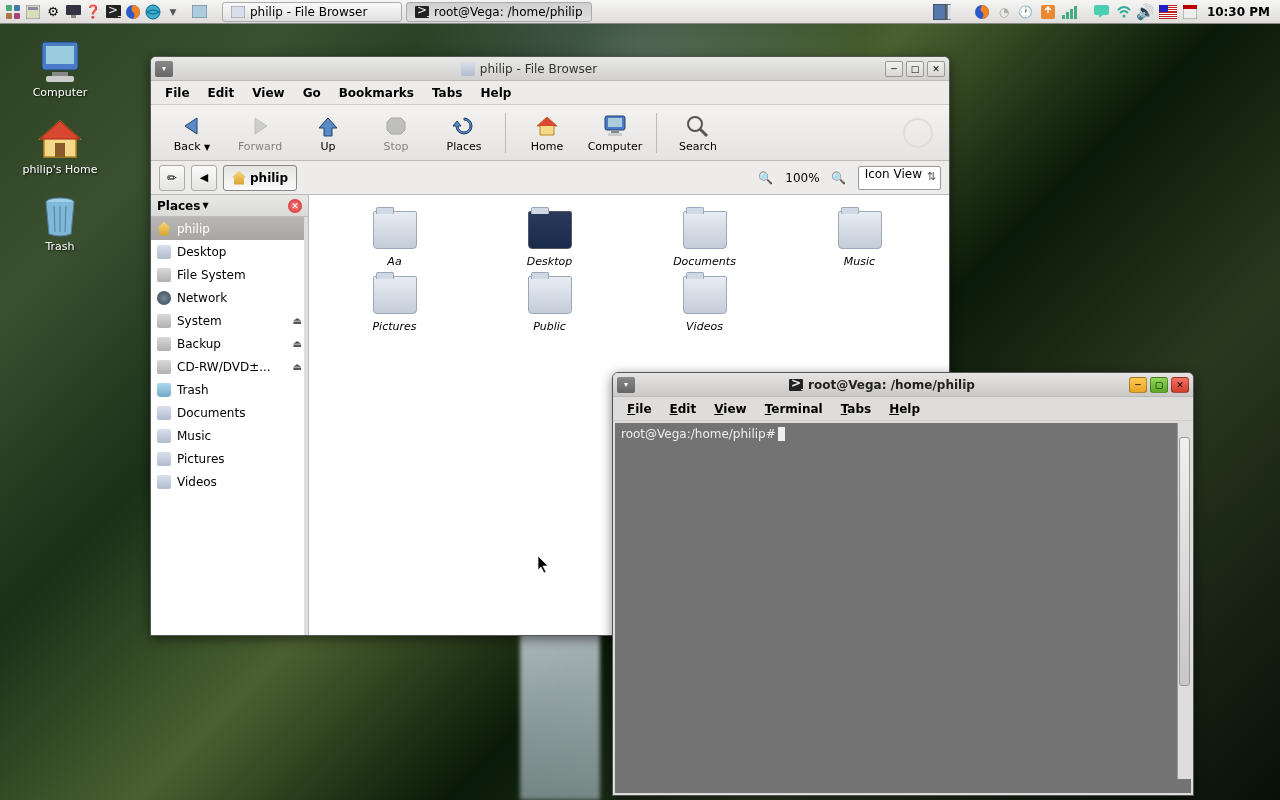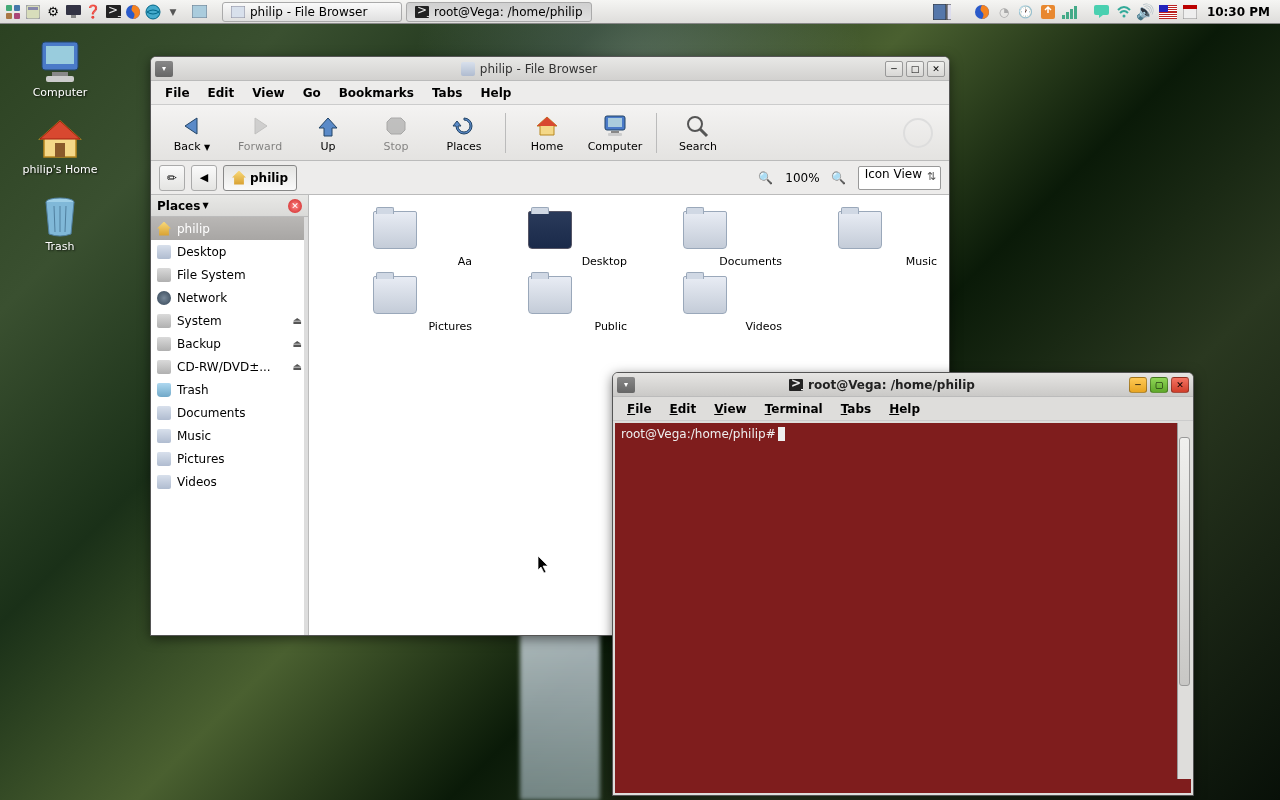--- a/index.html
+++ b/index.html
@@ -44,36 +44,36 @@
 .view-select::after { content:"⇅"; position:absolute; right:4px; top:3px; font-size:11px; color:#555;}
 .fb-body { flex:1; display: flex; min-height: 0; background: #fff; }
 .sidebar { width: 158px; background: #fff; border-right: 1px solid #bbb; display:flex; flex-direction:column;}
 .sb-header { height: 22px; background: linear-gradient(#e8e8e6,#dadad8); border-bottom: 1px solid #bbb; display:flex; align-items:center; padding:0 6px; font-size:11px; font-weight:bold;}
 .sb-header .x { margin-left:auto; color:#c22; font-weight:bold; cursor:pointer; width:14px; height:14px; border-radius:50%; background:radial-gradient(#f88,#c22); display:flex;align-items:center;justify-content:center; font-size:9px; color:#fff;}
 .sb-list { flex:1; overflow:auto;}
 .sb-item { height: 23px; display:flex; align-items:center; padding:0 6px; gap:6px; cursor:pointer; }
 .sb-item.selected { background: linear-gradient(#b9b7b5,#a8a6a4); color:#fff;}
 .sb-item .eject { margin-left:auto; font-size:10px; color:#555;}
 .iconview { flex:1; background: #fff; padding: 16px 8px; display: flex; flex-wrap: wrap; align-content: flex-start; gap: 8px 0; position:relative; overflow:hidden;}
-.fv-item { width: 155px; text-align: right; cursor: pointer;}
+.fv-item { width: 155px; text-align: center; cursor: pointer; font-style: italic;}
 .fv-icon { width: 44px; height: 40px; margin: 0 auto;}
 .folder-icon { width:44px; height:38px; background: linear-gradient(#e8ecf4,#c4ccd8); border:1px solid #9aa8ba; border-radius: 2px 2px 4px 4px; position:relative;}
 .folder-icon::before { content:""; position:absolute; top:-5px; left:2px; width:16px; height:6px; background:#d0d8e4; border:1px solid #9aa8ba; border-bottom:none; border-radius:2px 2px 0 0;}
 .desktop-folder { background: linear-gradient(#2a3a5a,#1a2a4a); border-color:#556;}
 .fv-label { margin-top: 4px; font-size: 11px;}
 .statusbar { height: 20px; background: #edeceb; border-top: 1px solid #bbb; padding: 0 8px; display:flex; align-items:center; font-size:11px;} 
 
 .term-win { background: #dedddb;}
 .term-titlebar { background: linear-gradient(#e6e5e3,#cac9c7);}
 .term-winbtns { display:flex; gap:3px;}
 .term-winbtn { width:18px; height:16px; border-radius:3px; display:flex;align-items:center;justify-content:center; font-size:9px; cursor:pointer; border:1px solid rgba(0,0,0,0.3);}
 .tbtn-min { background: linear-gradient(#ffc955,#e8a522);}
 .tbtn-max { background: linear-gradient(#8fd656,#5fa82a);}
 .tbtn-close { background: linear-gradient(#f47362,#d13e2a);}
-.term-body { flex:1; background: #7f1d1d; margin: 2px; position:relative; padding:12px; }
+.term-body { flex:1; background: #737373; margin: 2px; position:relative; padding:12px; }
 .term-inner { position:absolute; left:2px; top:2px; right:16px; bottom:16px; font-family: "DejaVu Sans Mono", monospace; font-size:12px; color:#eee; padding: 2px 4px;}
 .term-prompt { display:flex;}
 .term-cursor { width:7px; height:14px; background:#eee; margin-left:2px; animation: blink 1s steps(1) infinite;}
 @keyframes blink { 50% { opacity: 0; }}
 .term-scroll-v { position:absolute; right:0; top:0; bottom:14px; width:14px; background:#dedddb; border-left:1px solid #999;}
 .term-scroll-v .thumb { position:absolute; left:1px; right:1px; top:14px; height:70%; background:linear-gradient(#f0f0ee,#c8c7c5); border:1px solid #999; border-radius:3px;}
 .mini-icon { width:14px; height:14px; display:inline-block; background:#888; border-radius:2px;}
 .mi-home { background: linear-gradient(#f8d878,#d8a030); clip-path: polygon(50% 0, 100% 50%, 85% 50%, 85% 100%, 15% 100%, 15% 50%, 0 50%);}
 .mi-folder { background: linear-gradient(#d8e0ec,#b0bcd0);}
 .mi-drive { background: linear-gradient(#dadada,#b0b0b0);}

